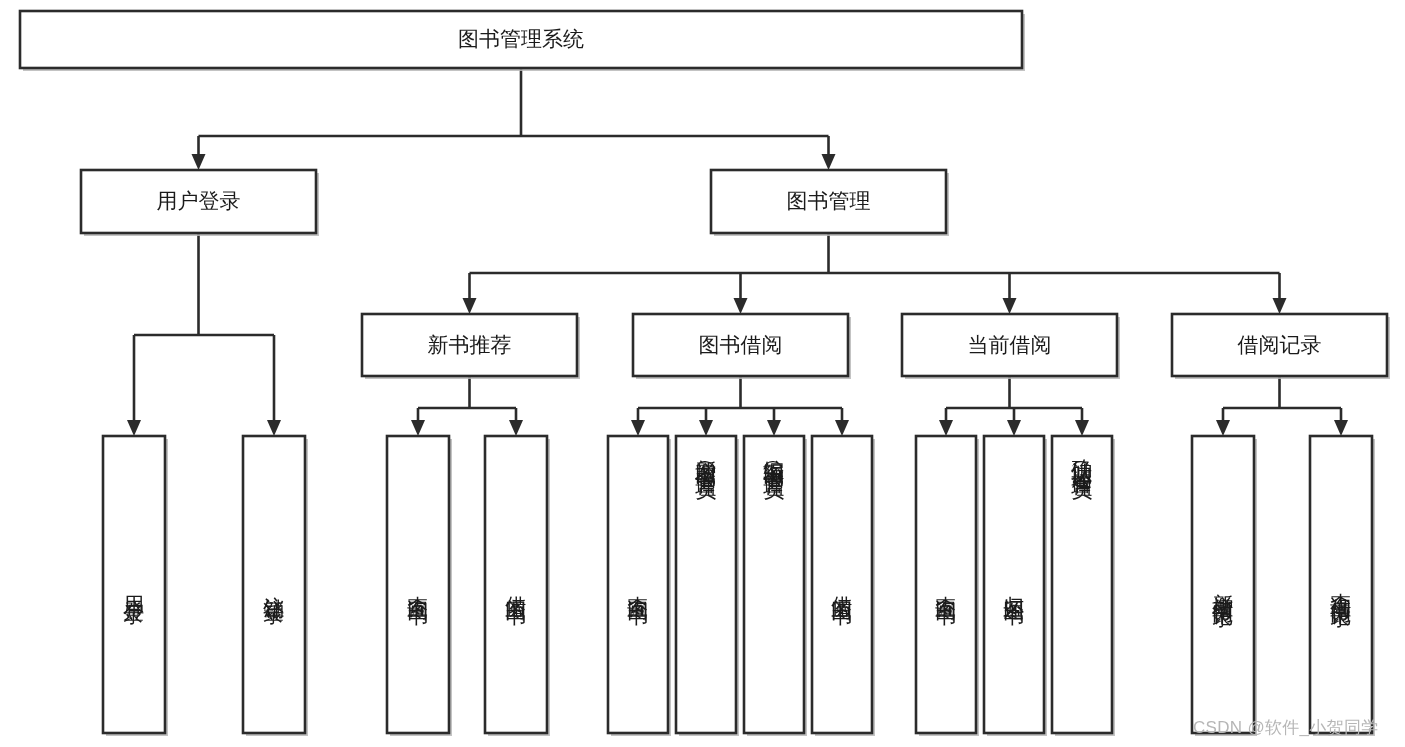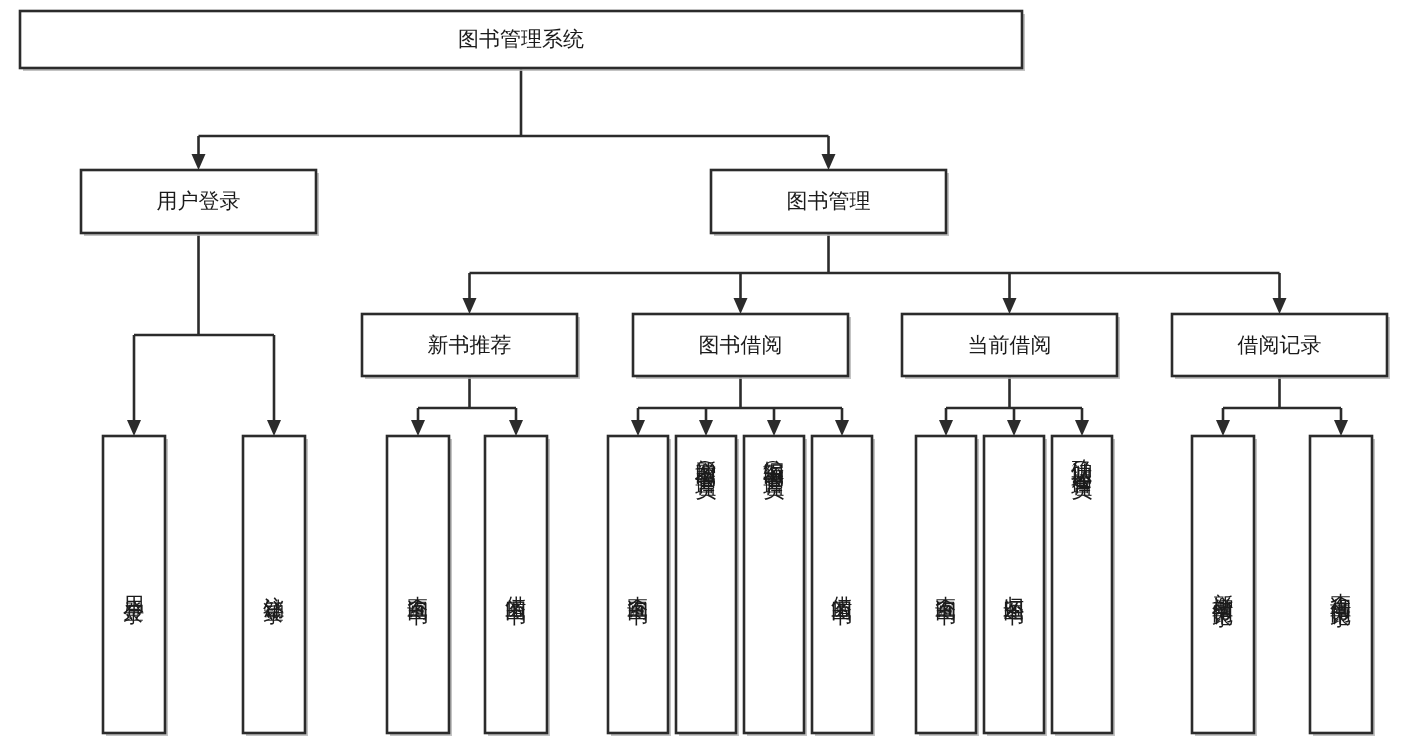--- a/index.html
+++ b/index.html
@@ -202,14 +202,15 @@
       <div class="node-label-v" style="left: 676px; top: 442px; width: 60px; height: 285px; justify-content: flex-start;">新增图书（管理员）</div>
       <div class="node-label-v" style="left: 744px; top: 442px; width: 60px; height: 285px; justify-content: flex-start;">编辑图书（管理员）</div>
       <div class="node-label-v" style="left: 812px; top: 442px; width: 60px; height: 285px; justify-content: center;">借阅图书</div>
       <div class="node-label-v" style="left: 916px; top: 442px; width: 60px; height: 285px; justify-content: center;">查询图书</div>
       <div class="node-label-v" style="left: 984px; top: 442px; width: 60px; height: 285px; justify-content: center;">归还图书</div>
       <div class="node-label-v" style="left: 1052px; top: 442px; width: 60px; height: 285px; justify-content: flex-start;">确认归还（管理员）</div>
       <div class="node-label-v" style="left: 1192px; top: 442px; width: 62px; height: 285px; justify-content: center;">新增借阅记录</div>
       <div class="node-label-v" style="left: 1310px; top: 442px; width: 62px; height: 285px; justify-content: center;">查询借阅记录</div>
     </div>
 
+  <div class="watermark" style="left: 1193px; top: 716px;">CSDN @软件_小贺同学</div>
 
 </div>
 
 </body></html>

